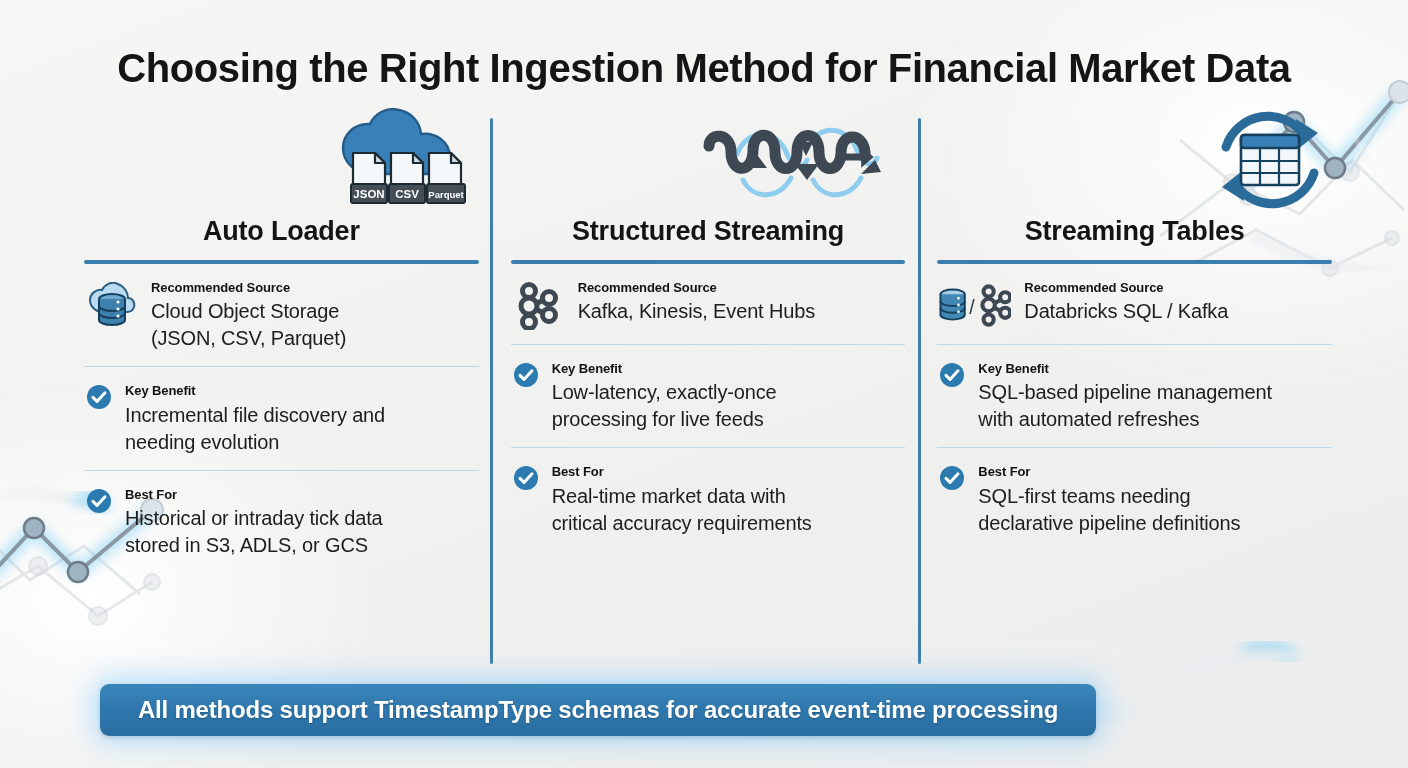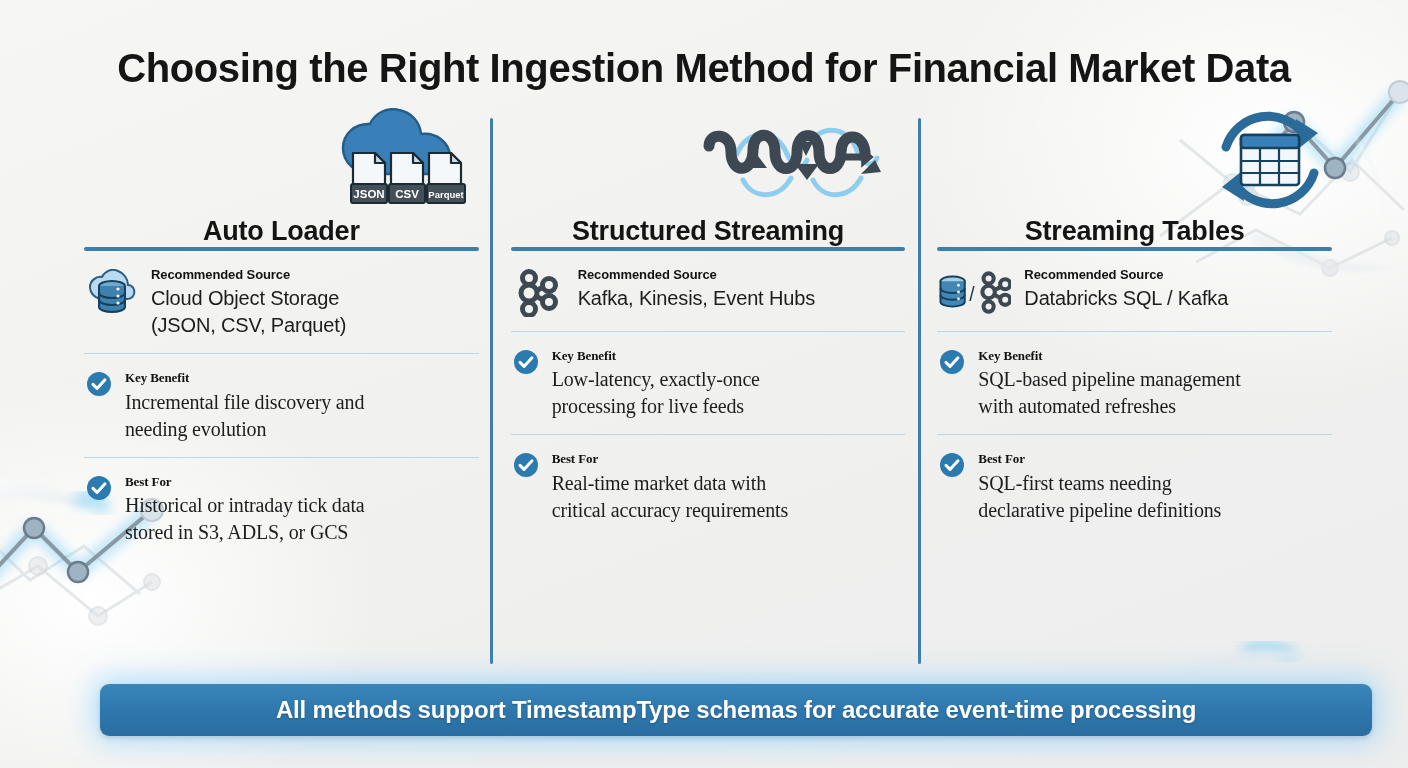--- a/index.html
+++ b/index.html
@@ -45,40 +45,41 @@
     border-radius:2px; opacity:.92;
   }
   .col-sep.s1 { left:406px; }
   .col-sep.s2 { left:834px; }
 
   .icon-area { height:112px; display:flex; align-items:center; justify-content:flex-end; }
   .col-head {
     text-align:center;
     font-size:27px; font-weight:bold; color:#141414;
     letter-spacing:-0.2px;
+    padding-bottom:13px;
   }
   .head-rule { height:4px; background:#3a7fb0; border-radius:3px; }
 
   .row { padding:16px 2px 14px 2px; display:flex; gap:13px; align-items:flex-start; }
-  .row.benefit, .row.bestfor { border-top:1.5px solid #bcd6e8;font-family:Liberation Serif, serif; }
+  .row.benefit, .row.bestfor { border-top:1.5px solid #bcd6e8; }
   .row .body { flex:1 1 auto; min-width:0; }
   .row .lbl {
     font-size:13px; font-weight:bold; color:#121212; line-height:1.18;
     margin-bottom:3px; letter-spacing:-0.1px;
   }
   .row .val {
     font-size:20px; color:#1d1d1d; line-height:1.35; letter-spacing:-0.15px;
   }
   .src-icon { width:52px; flex:0 0 auto; display:flex; align-items:flex-start; justify-content:center; padding-top:2px;}
   .src-icon.wide { width:72px; }
   .chk { flex:0 0 auto; width:26px; height:26px; margin-top:1px; }
 
   
   .footer {
-    position:absolute; left:100px; top:684px; width:1272px; height:52px;
+    position:absolute; left:100px; top:684px; width:996px; height:52px;
     background:linear-gradient(180deg,#3a86bb 0%,#2d76ac 55%,#2a6ea2 100%);
     border-radius:9px;
     display:flex; align-items:center; justify-content:center;
     box-shadow:0 0 28px 6px rgba(120,200,255,.55), 0 2px 5px rgba(0,0,0,.18);
     z-index:6;
   }
   .footer-text {
     color:#ffffff; font-size:24px; font-weight:bold; letter-spacing:-0.2px;
     text-shadow:0 1px 2px rgba(0,0,0,.25);
   }

